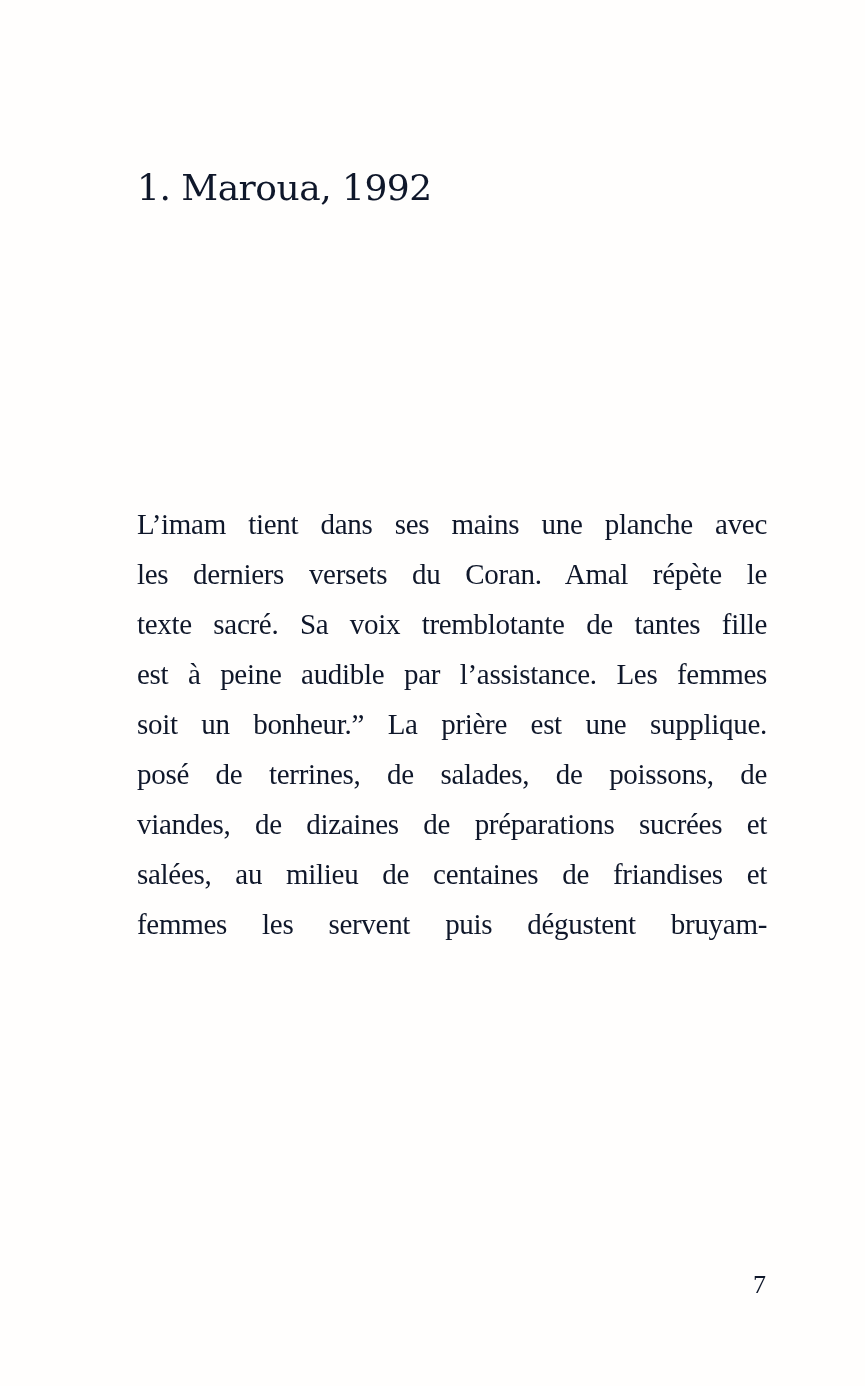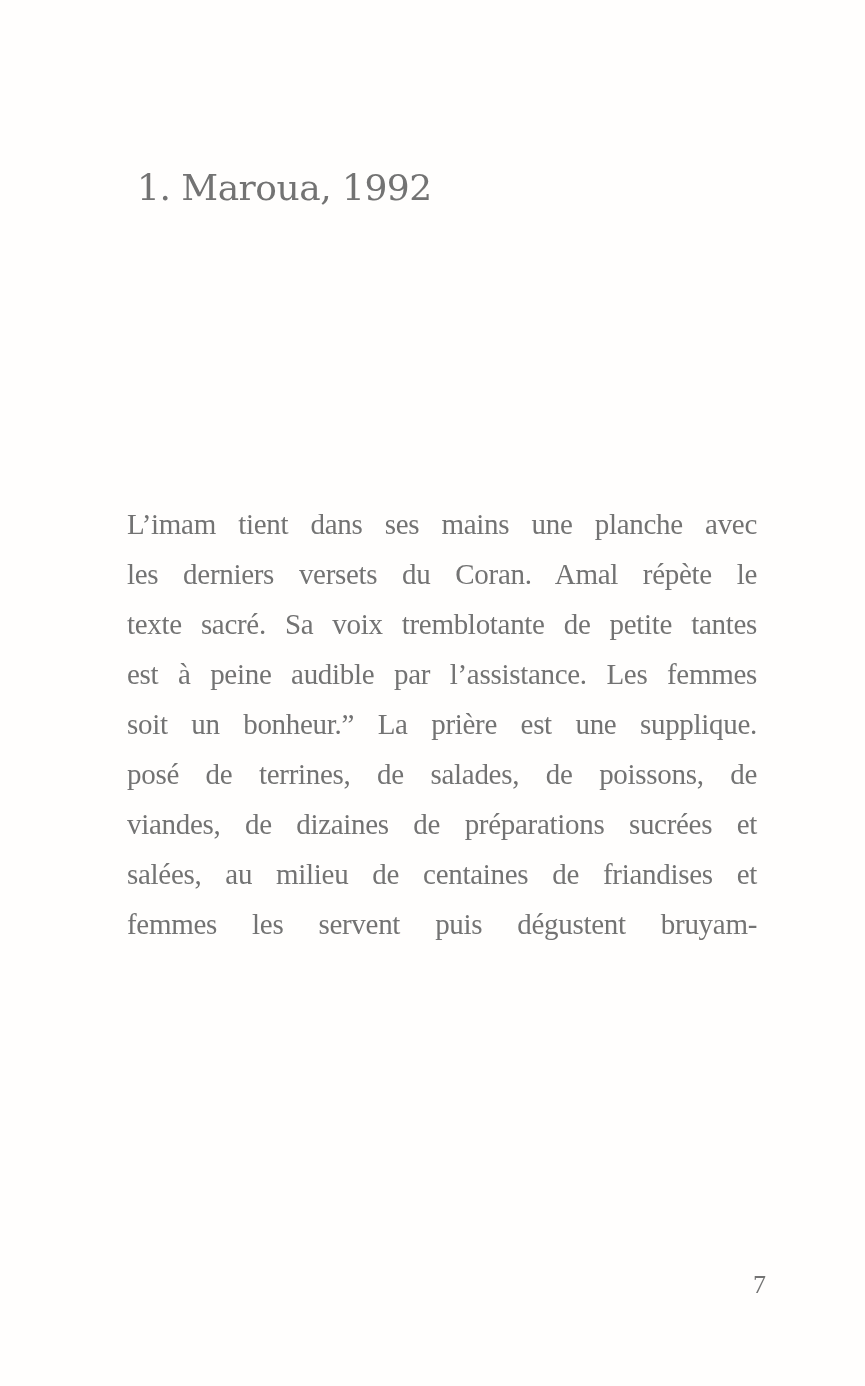--- a/index.html
+++ b/index.html
@@ -23,21 +23,21 @@
     font-family: "DejaVu Serif", serif;
     font-size: 36px;
     font-weight: normal;
     line-height: 1;
     letter-spacing: -0.5px;
     white-space: nowrap;
   }
   .body-text {
     position: absolute;
     top: 499px;
-    left: 127px;
+    left: 137px;
     width: 630px;
     font-family: "Liberation Serif", serif;
     font-size: 29px;
     letter-spacing: -0.3px;
     line-height: 50px;
   }
   .line {
     text-align: justify;
     text-align-last: justify;
     white-space: normal;
@@ -48,27 +48,27 @@
     right: 99px;
     font-family: "Liberation Serif", serif;
     font-size: 26px;
     line-height: 1;
     text-align: right;
   }
 </style>
 </head>
 <body>
 
-<div class="page" style="color: #737373; background: rgb(255, 254, 253);">
+<div class="page" style="color: #0f172a; background: rgb(255, 254, 253);">
   <h1 class="chapter-title">1. Maroua, 1992</h1>
 
   <div class="body-text">
       <div class="line">L’imam tient dans ses mains une planche avec</div>
       <div class="line">les derniers versets du Coran. Amal répète le</div>
-      <div class="line">texte sacré. Sa voix tremblotante de petite tantes</div>
+      <div class="line">texte sacré. Sa voix tremblotante de tantes fille</div>
       <div class="line">est à peine audible par l’assistance. Les femmes</div>
       <div class="line">soit un bonheur.” La prière est une supplique.</div>
       <div class="line">posé de terrines, de salades, de poissons, de</div>
       <div class="line">viandes, de dizaines de préparations sucrées et</div>
       <div class="line">salées, au milieu de centaines de friandises et</div>
       <div class="line">femmes les servent puis dégustent bruyam-</div>
     </div>
 
   <div class="page-number">7</div>
 </div>

